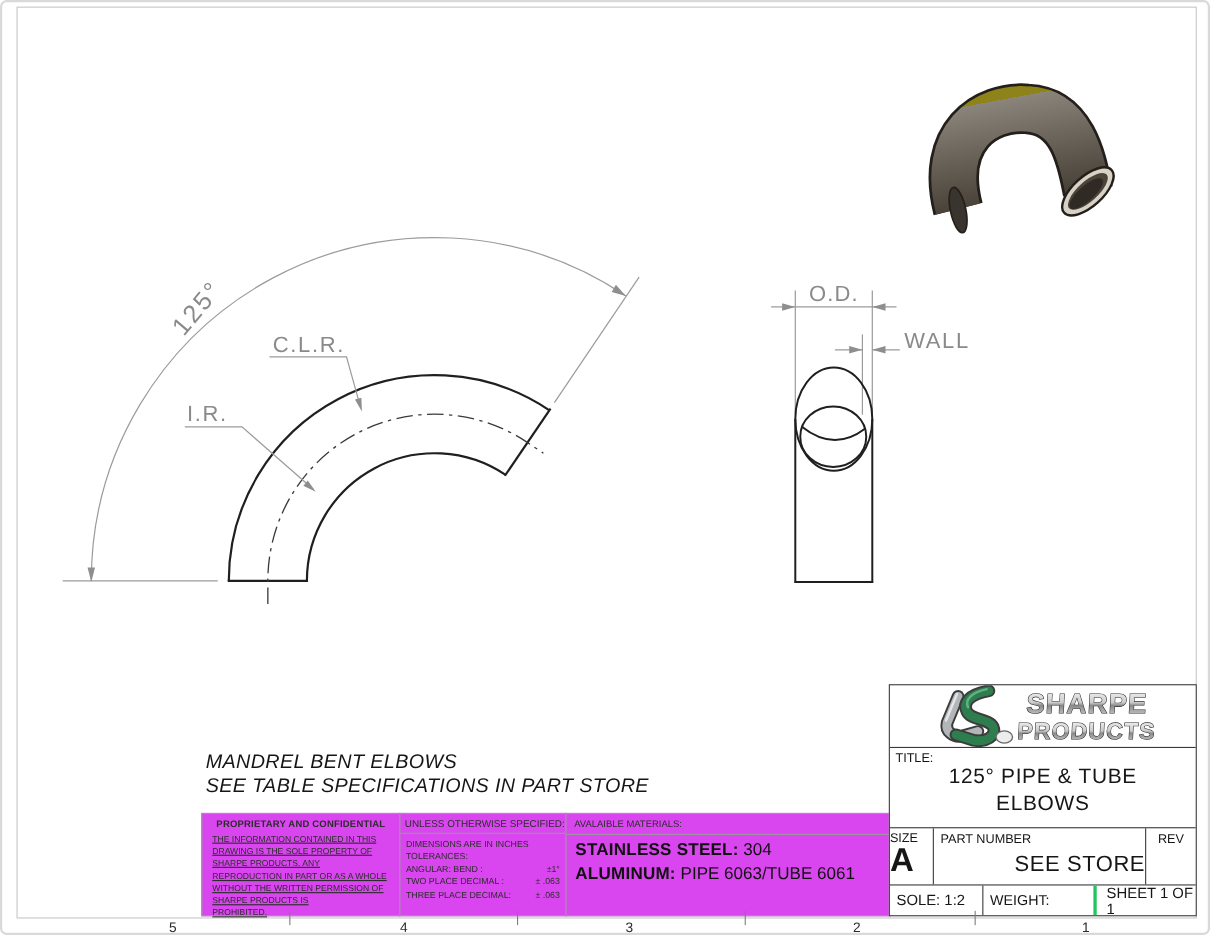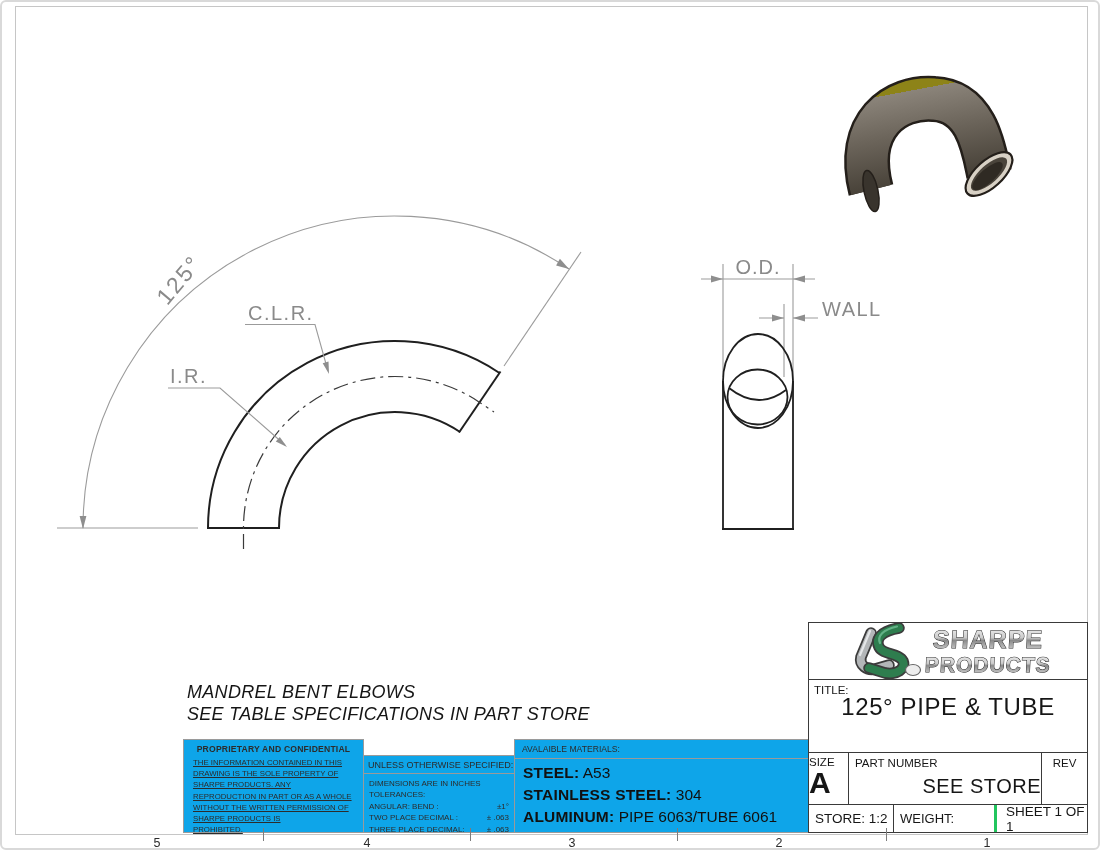--- a/index.html
+++ b/index.html
@@ -6,41 +6,41 @@
   .sheet{position:relative;width:1100px;height:850px;background:#fff;border:2px solid #d9d9d9;
          border-radius:6px;box-sizing:border-box;overflow:hidden;}
   .frame{position:absolute;left:13px;top:4px;width:1071px;height:827px;border:1px solid #c6c6c6;}
   svg text{font-family:"Liberation Sans",sans-serif;}
 
   
   .note{position:absolute;left:185px;top:679px;font-style:italic;font-size:18px;line-height:22px;
         color:#151515;letter-spacing:.3px;}
 
   
-  .box{position:absolute;box-sizing:border-box;border:1px solid #9a9a9a;background:#0ea5e9;color:#2c2c2c;}
+  .box{position:absolute;box-sizing:border-box;border:1px solid #9a9a9a;background:#d946ef;color:#2c2c2c;}
   .box-prop{left:181px;top:737px;width:181px;height:94px;}
   .prop-head{font-weight:bold;font-size:8.6px;text-align:center;margin-top:4px;letter-spacing:.2px;}
   .prop-body{font-size:7.8px;line-height:11.2px;margin:3px 6px 10px 9px;text-decoration:underline;}
-  .box-tol{left:361px;top:737px;width:152px;height:78px;margin-top:16px;}
+  .box-tol{left:361px;top:737px;width:152px;height:94px;}
   .tol-head{font-size:9px;padding:4px 2px 3px 4px;border-bottom:1px solid #9a9a9a;white-space:nowrap;}
   .tol-body{font-size:8px;line-height:11.4px;padding:4px 5px 0 5px;}
   .tol-row{display:flex;justify-content:space-between;white-space:nowrap;}
   .box-mat{left:512px;top:737px;width:296px;height:94px;}
   .mat-head{font-size:8.6px;padding:4px 2px 4px 7px;border-bottom:1px solid #9a9a9a;}
   .mat-body{font-size:15.5px;line-height:22px;padding:3px 0 0 8px;color:#111;white-space:nowrap;}
   .mat-body b{letter-spacing:.2px;}
 
   
   .tblock{position:absolute;left:806px;top:620px;width:280px;height:211px;box-sizing:border-box;
           border:1px solid #3a3a3a;background:#fff;color:#161616;}
   .t-row{position:relative;box-sizing:border-box;}
   .row-logo{height:57px;border-bottom:1px solid #3a3a3a;}
   .row-title{height:73px;border-bottom:1px solid #3a3a3a;}
   .title-label{position:absolute;left:5px;top:4px;font-size:11.5px;}
-  .title-main{position:absolute;left:0;right:0;top:15px;text-align:center;font-size:24px;
+  .title-main{position:absolute;left:0;right:0;top:15px;text-align:center;font-size:19px;
               line-height:24px;letter-spacing:.6px;}
   .row-size{height:52px;border-bottom:1px solid #3a3a3a;display:flex;}
   .cell{box-sizing:border-box;position:relative;height:100%;}
   .c-size{width:40px;border-right:1px solid #3a3a3a;}
   .c-size .lbl{font-size:11.5px;margin-top:3px;}
   .c-size .big{font-size:30px;font-weight:bold;line-height:30px;}
   .c-pn{width:193px;border-right:1px solid #3a3a3a;}
   .c-pn .lbl{font-size:11.5px;margin:4px 0 0 6px;}
   .c-pn .val{text-align:right;font-size:20px;margin-top:6px;letter-spacing:.5px;}
   .c-rev{flex:1;text-align:center;}
@@ -178,24 +178,20 @@
       <div class="tol-row">
         <span>THREE PLACE DECIMAL:</span>
         <span>± .063</span>
       </div>
     </div>
   </div>
 
   <div class="box box-mat">
     <div class="mat-head">AVALAIBLE MATERIALS:</div>
     <div class="mat-body">
-      <div>
-        <b>STEEL:</b>
-        <span>A53</span>
-      </div>
       <div>
         <b>STAINLESS STEEL:</b>
         <span>304</span>
       </div>
       <div>
         <b>ALUMINUM:</b>
         <span>PIPE 6063/TUBE 6061</span>
       </div>
     </div>
   </div>
@@ -223,37 +219,38 @@
           </defs>
           <text x="180" y="25" font-size="25" letter-spacing="1">SHARPE</text>
           <text x="181" y="49" font-size="21" letter-spacing="1">PRODUCTS</text>
         </g>
       </svg>
     </div>
     <div class="t-row row-title">
       <div class="title-label">TITLE:</div>
       <div class="title-main">
         <div>125° PIPE &amp; TUBE</div>
+        <div>ELBOWS</div>
       </div>
     </div>
     <div class="t-row row-size">
       <div class="cell c-size">
         <div class="lbl">SIZE</div>
         <div class="big">A</div>
       </div>
       <div class="cell c-pn">
         <div class="lbl">PART NUMBER</div>
         <div class="val">SEE STORE</div>
       </div>
       <div class="cell c-rev">
         <div class="lbl">REV</div>
       </div>
     </div>
     <div class="t-row row-scale">
-      <div class="cell c-scale">STORE: 1:2</div>
+      <div class="cell c-scale">SOLE: 1:2</div>
       <div class="cell c-weight">WEIGHT:</div>
       <div class="cell c-sheet">SHEET 1 OF 1</div>
     </div>
   </div>
 
   <div class="zone" style="left:155px;">5</div>
   <div class="zone" style="left:365px;">4</div>
   <div class="zone" style="left:570px;">3</div>
   <div class="zone" style="left:777px;">2</div>
   <div class="zone" style="left:985px;">1</div>

